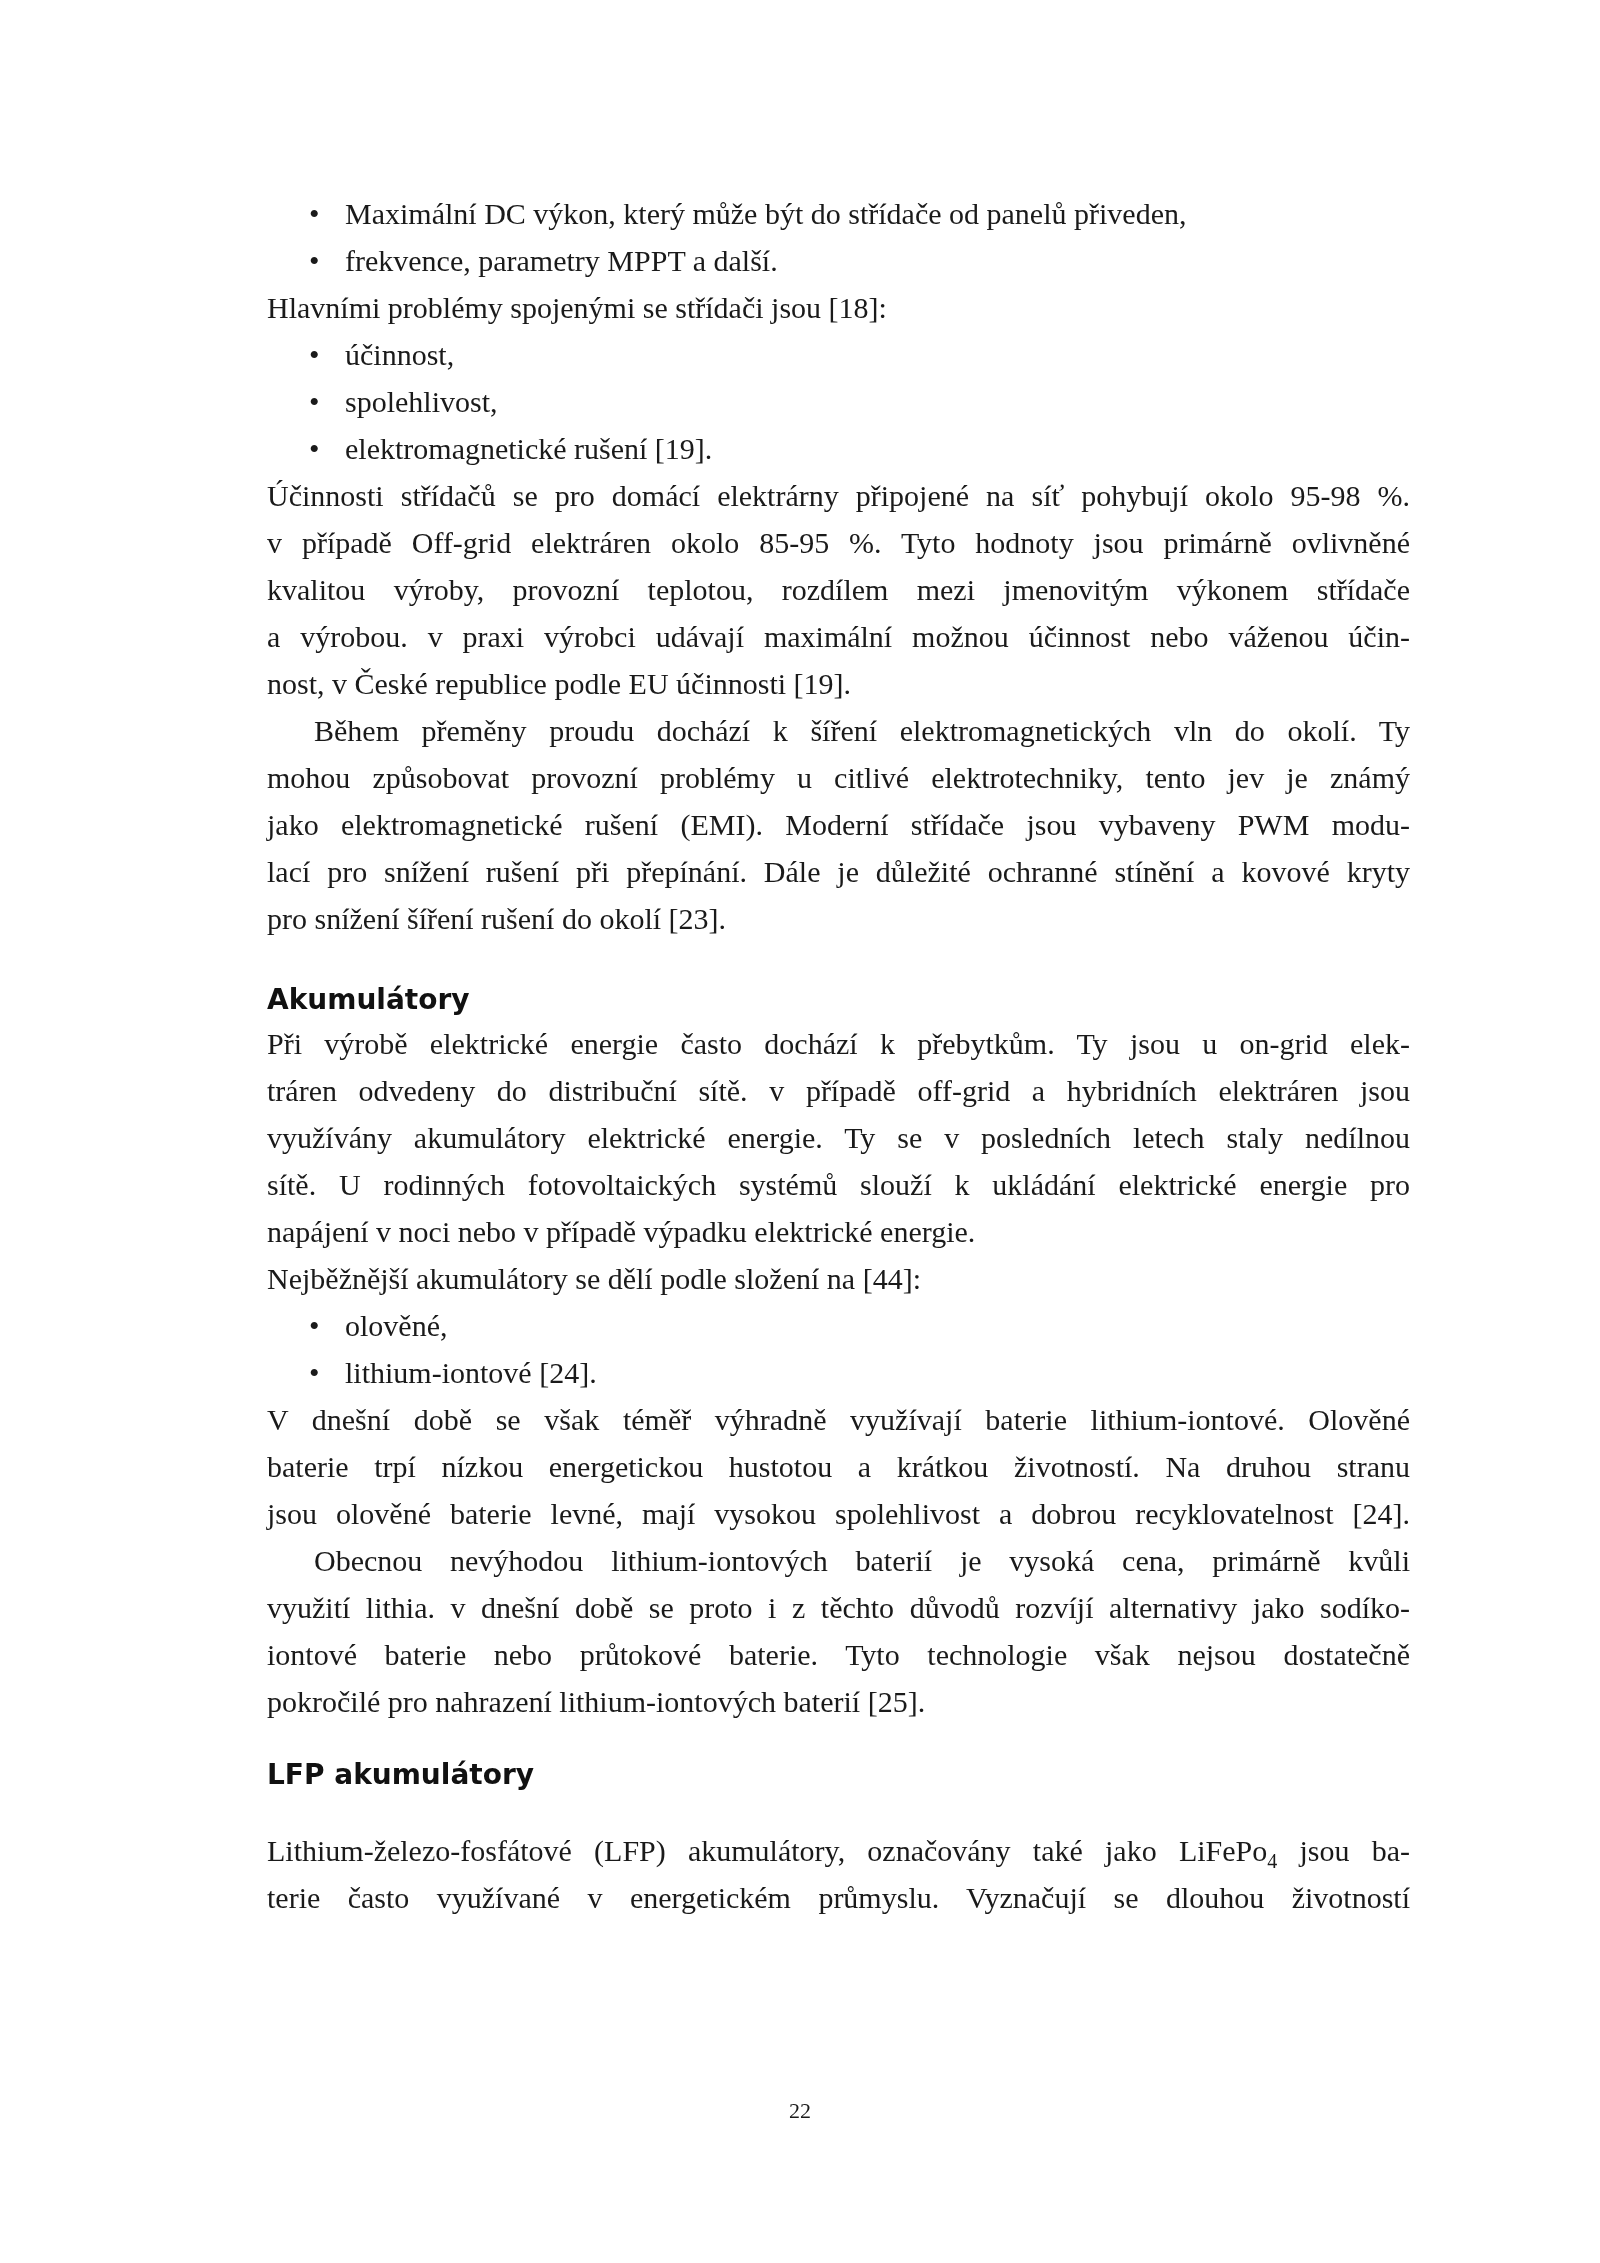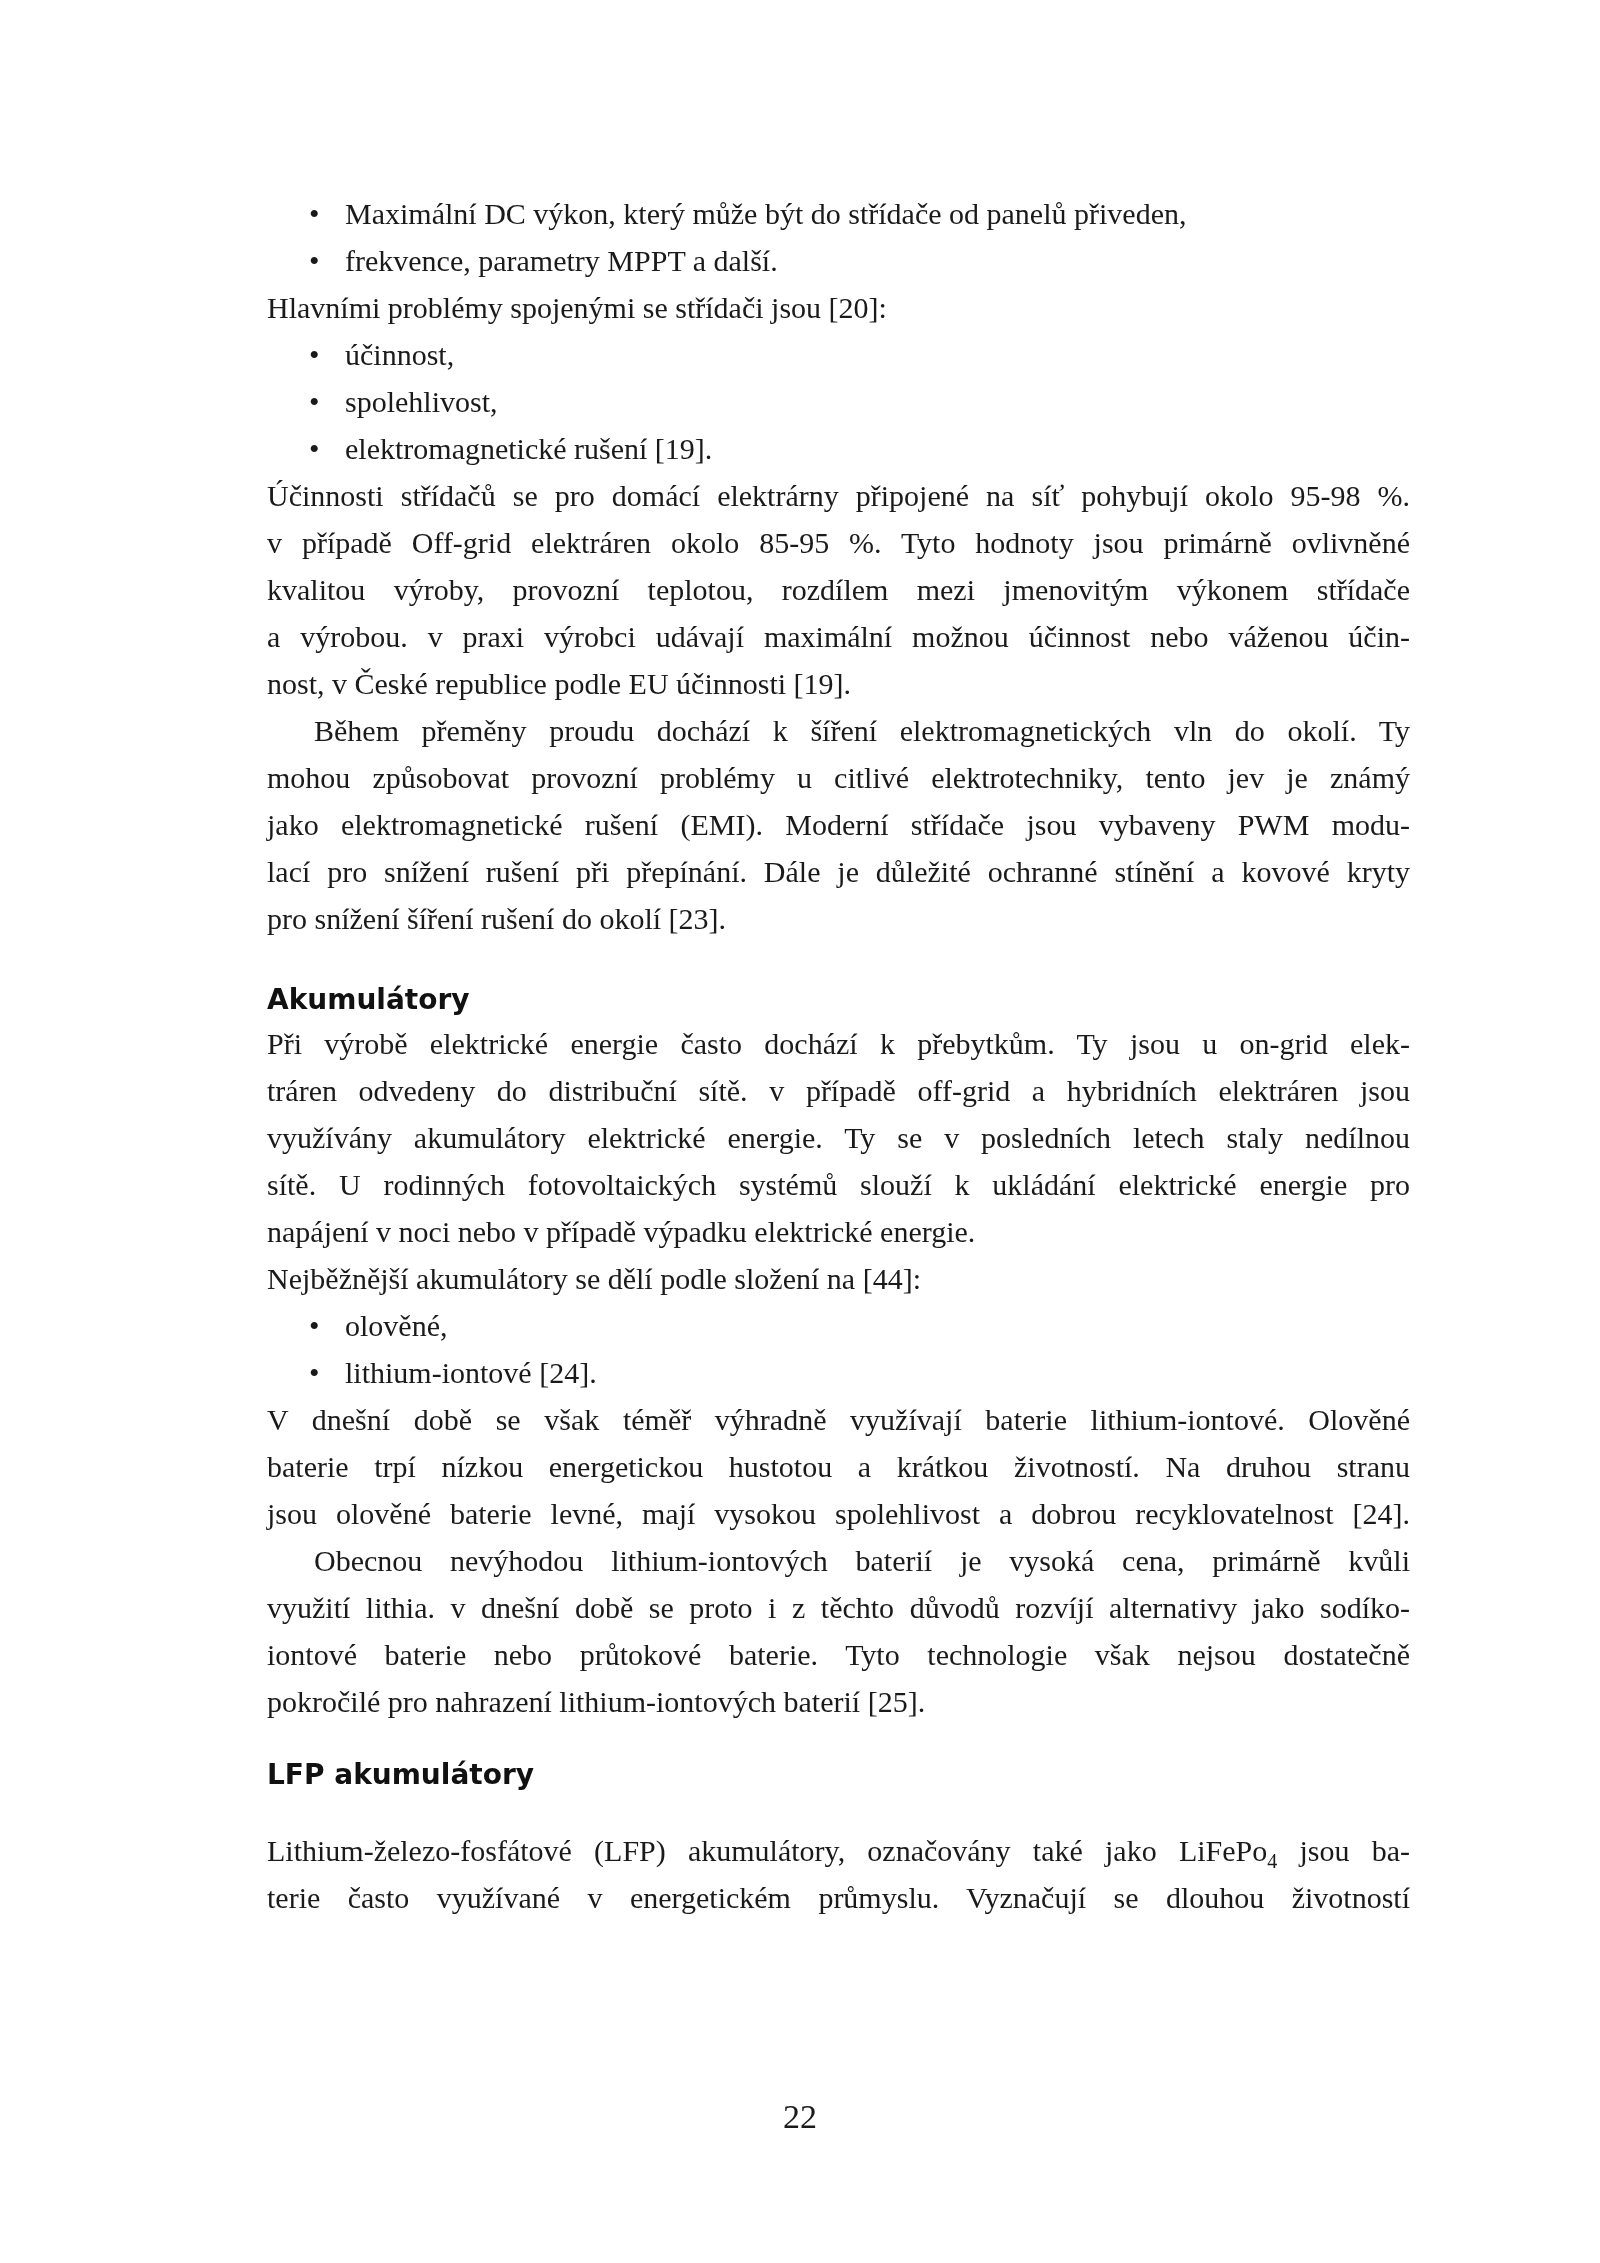--- a/index.html
+++ b/index.html
@@ -16,35 +16,35 @@
   .indent { text-indent: 47px; }
   .heading {
     font-family: "DejaVu Sans", "Liberation Sans", sans-serif;
     font-weight: bold; font-size: 28px; line-height: 40px; color: #111;
     display: block;
   }
   .h1 { margin-top: 38px; }
   .h2 { margin-top: 30px; margin-bottom: 32px; }
   .pgnum {
     position: absolute; left: 0; width: 1600px; top: 2098px; text-align: center;
-    font-family: "Liberation Serif", "DejaVu Serif", serif; font-size: 34px; color: #1a1a1a;
+    font-family: "Liberation Serif", "DejaVu Serif", serif; font-size: 22px; color: #1a1a1a;
   }
   sub { font-size: 20px; line-height: 0; }
 </style>
 </head>
 <body>
 
 <div class="page">
 
   <div>
     <span class="bullet">Maximální DC výkon, který může být do střídače od panelů přiveden,</span>
     <span class="bullet">frekvence, parametry MPPT a další.</span>
   </div>
 
-  <span class="line">Hlavními problémy spojenými se střídači jsou [20]:</span>
+  <span class="line">Hlavními problémy spojenými se střídači jsou [18]:</span>
 
   <div>
     <span class="bullet">účinnost,</span>
     <span class="bullet">spolehlivost,</span>
     <span class="bullet">elektromagnetické rušení [19].</span>
   </div>
 
   <div>
     <span class="just">Účinnosti střídačů se pro domácí elektrárny připojené na síť pohybují okolo 95-98 %.</span>
     <span class="just">v případě Off-grid elektráren okolo 85-95 %. Tyto hodnoty jsou primárně ovlivněné</span>

